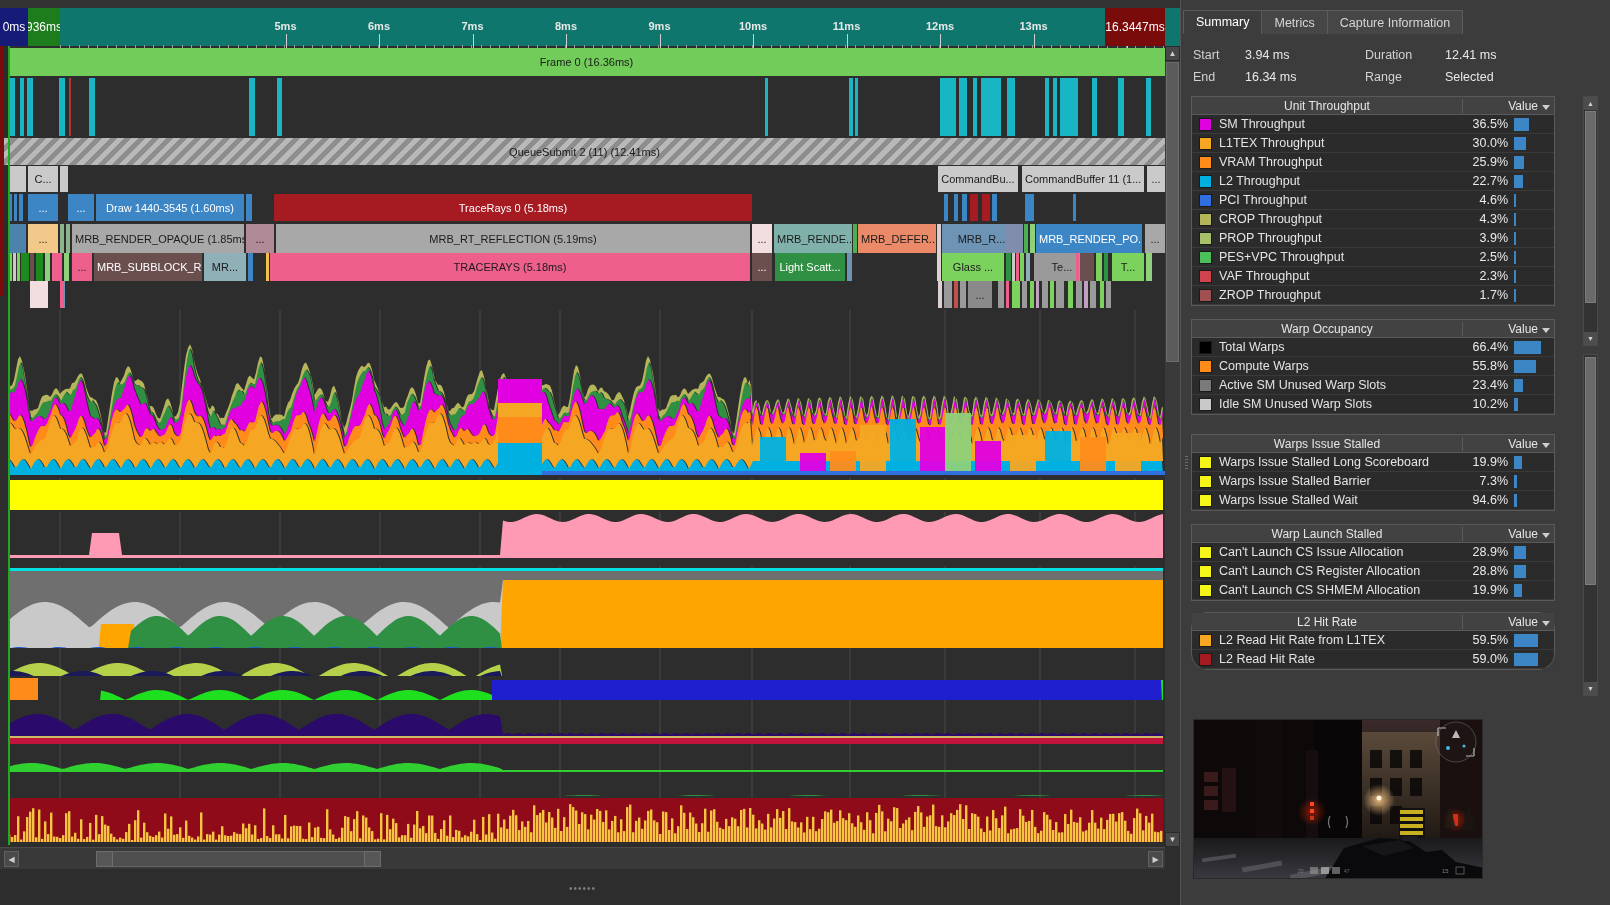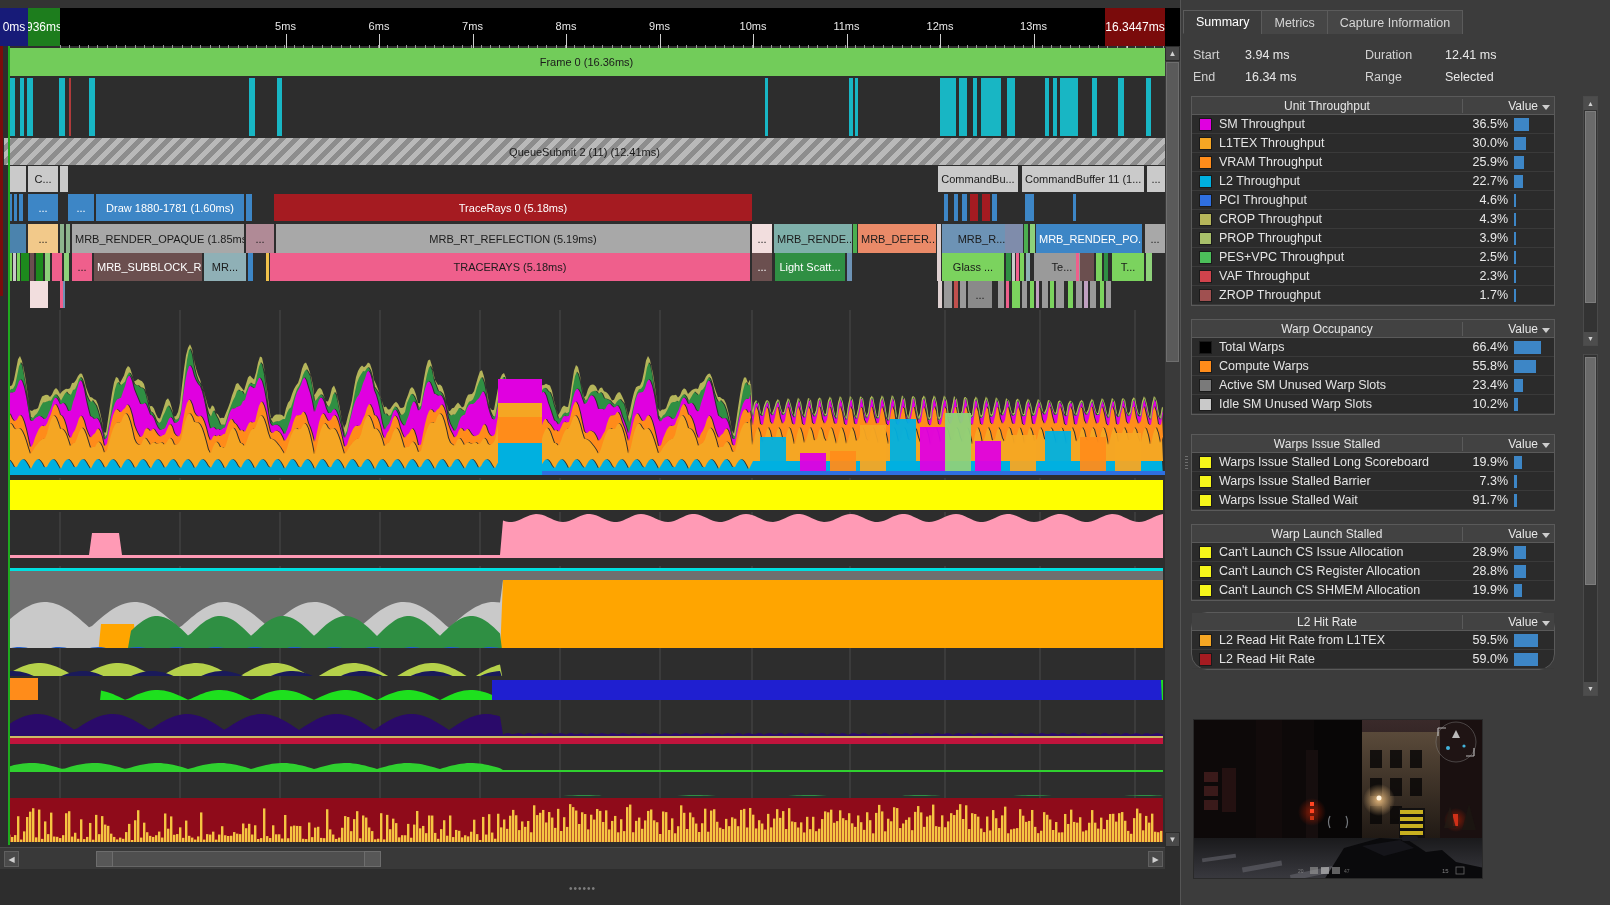--- a/index.html
+++ b/index.html
@@ -6,21 +6,21 @@
   html,body { width:1610px; height:905px; overflow:hidden; background:#2b2b2b;
     font-family:"Liberation Sans", sans-serif; color:#dcdcdc; font-size:12px; }
 
   #app { position:relative; width:1610px; height:905px; display:flex; }
 
   
   #timeline-pane { position:relative; width:1180px; height:905px; background:#2d2d2d; overflow:hidden; }
 
   
   #ruler { position:absolute; left:0; top:0; width:1180px; height:46px; background:#333333; }
-  #ruler .ruler-track { position:absolute; left:0; top:8px; height:38px; width:1254px; background:#000000; }
+  #ruler .ruler-track { position:absolute; left:0; top:8px; height:38px; width:1254px; background:#0f766e;font-weight:bold; }
   .range-chip { position:absolute; top:8px; height:38px; display:flex; align-items:center;
      justify-content:center; font-size:12px; color:#fff; padding:0 3px; white-space:nowrap; overflow:hidden;}
   #chip-start { left:0; width:28px; background:#171b78; }
   #chip-dur   { left:28px; width:32px; background:#1d7d1d; }
   #chip-end   { left:1105px; width:60px; background:#7a0b0b; }
   .tick-major { position:absolute; width:1px; background:#cfcfcf; top:26px; height:18px; }
   .tick-minor { position:absolute; width:1px; background:#9a9a9a; top:37px; height:7px; }
   .tick-label { position:absolute; top:12px; font-size:11px; color:#e8e8e8; transform:translateX(-50%); white-space:nowrap;}
 
   
@@ -320,21 +320,21 @@
           <div class="blk" style="left: 8px; width: 4px; background: rgb(61, 134, 198); color: rgb(255, 255, 255);"></div>
           <div class="blk" style="left: 14px; width: 3px; background: rgb(61, 134, 198); color: rgb(255, 255, 255);"></div>
           <div class="blk" style="left: 19px; width: 4px; background: rgb(61, 134, 198); color: rgb(255, 255, 255);"></div>
           <div class="blk" style="left: 28px; width: 30px; background: rgb(61, 134, 198); color: rgb(255, 255, 255);">
             <span>...</span>
           </div>
           <div class="blk" style="left: 68px; width: 26px; background: rgb(61, 134, 198); color: rgb(255, 255, 255);">
             <span>...</span>
           </div>
           <div class="blk" style="left: 96px; width: 148px; background: rgb(61, 134, 198); color: rgb(255, 255, 255);">
-            <span>Draw 1880-1781 (1.60ms)</span>
+            <span>Draw 1440-3545 (1.60ms)</span>
           </div>
           <div class="blk" style="left: 246px; width: 6px; background: rgb(61, 134, 198); color: rgb(255, 255, 255);"></div>
           <div class="blk" style="left: 274px; width: 478px; background: rgb(165, 27, 33); color: rgb(255, 255, 255);">
             <span>TraceRays 0 (5.18ms)</span>
           </div>
           <div class="blk" style="left: 944px; width: 4px; background: rgb(61, 134, 198); color: rgb(255, 255, 255);"></div>
           <div class="blk" style="left: 954px; width: 4px; background: rgb(61, 134, 198); color: rgb(255, 255, 255);"></div>
           <div class="blk" style="left: 962px; width: 5px; background: rgb(61, 134, 198); color: rgb(255, 255, 255);"></div>
           <div class="blk" style="left: 970px; width: 8px; background: rgb(165, 27, 33); color: rgb(255, 255, 255);"></div>
           <div class="blk" style="left: 982px; width: 8px; background: rgb(165, 27, 33); color: rgb(255, 255, 255);"></div>
@@ -1246,21 +1246,21 @@
               <div class="sw" style="background: rgb(245, 245, 26);"></div>
               <div class="mt-label">Warps Issue Stalled Barrier</div>
               <div class="mt-val">7.3%</div>
               <div class="mt-bar-wrap">
                 <div class="mt-bar" style="width: 3px;"></div>
               </div>
             </div>
             <div class="mt-row">
               <div class="sw" style="background: rgb(245, 245, 26);"></div>
               <div class="mt-label">Warps Issue Stalled Wait</div>
-              <div class="mt-val">91.7%</div>
+              <div class="mt-val">94.6%</div>
               <div class="mt-bar-wrap">
                 <div class="mt-bar" style="width: 3px;"></div>
               </div>
             </div>
           </div>
           <div class="metric-table" style="top: 490px;">
             <div class="mt-head">
               <div class="h-title">Warp Launch Stalled</div>
               <div class="h-val"><span>Value</span><div class="caret"></div></div>
             </div>

